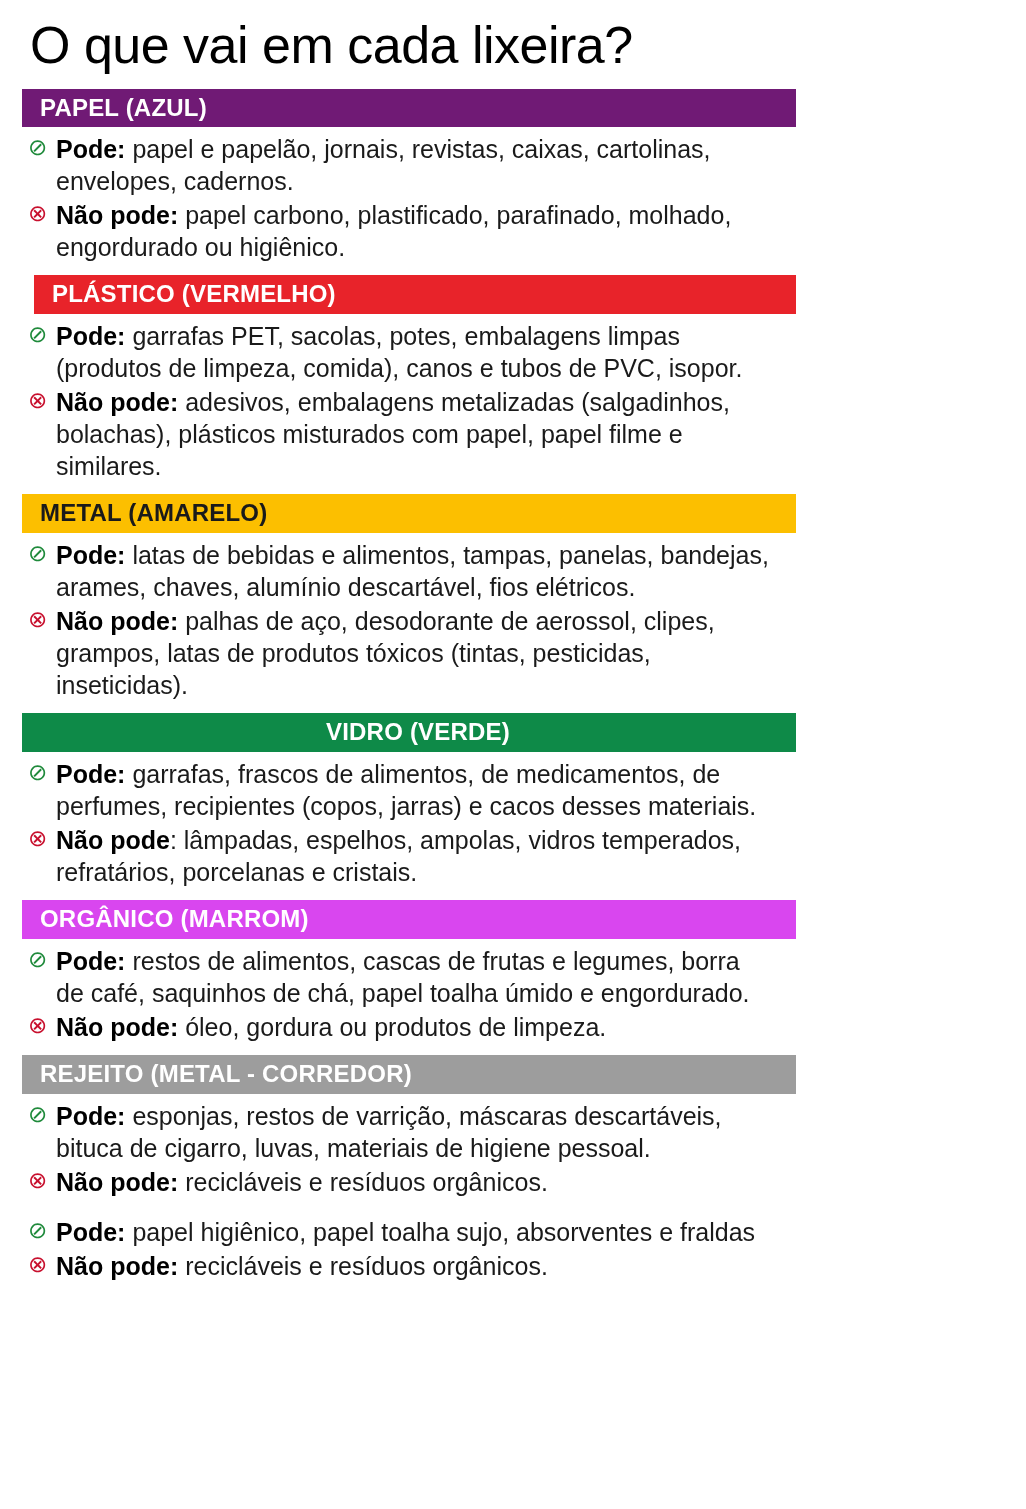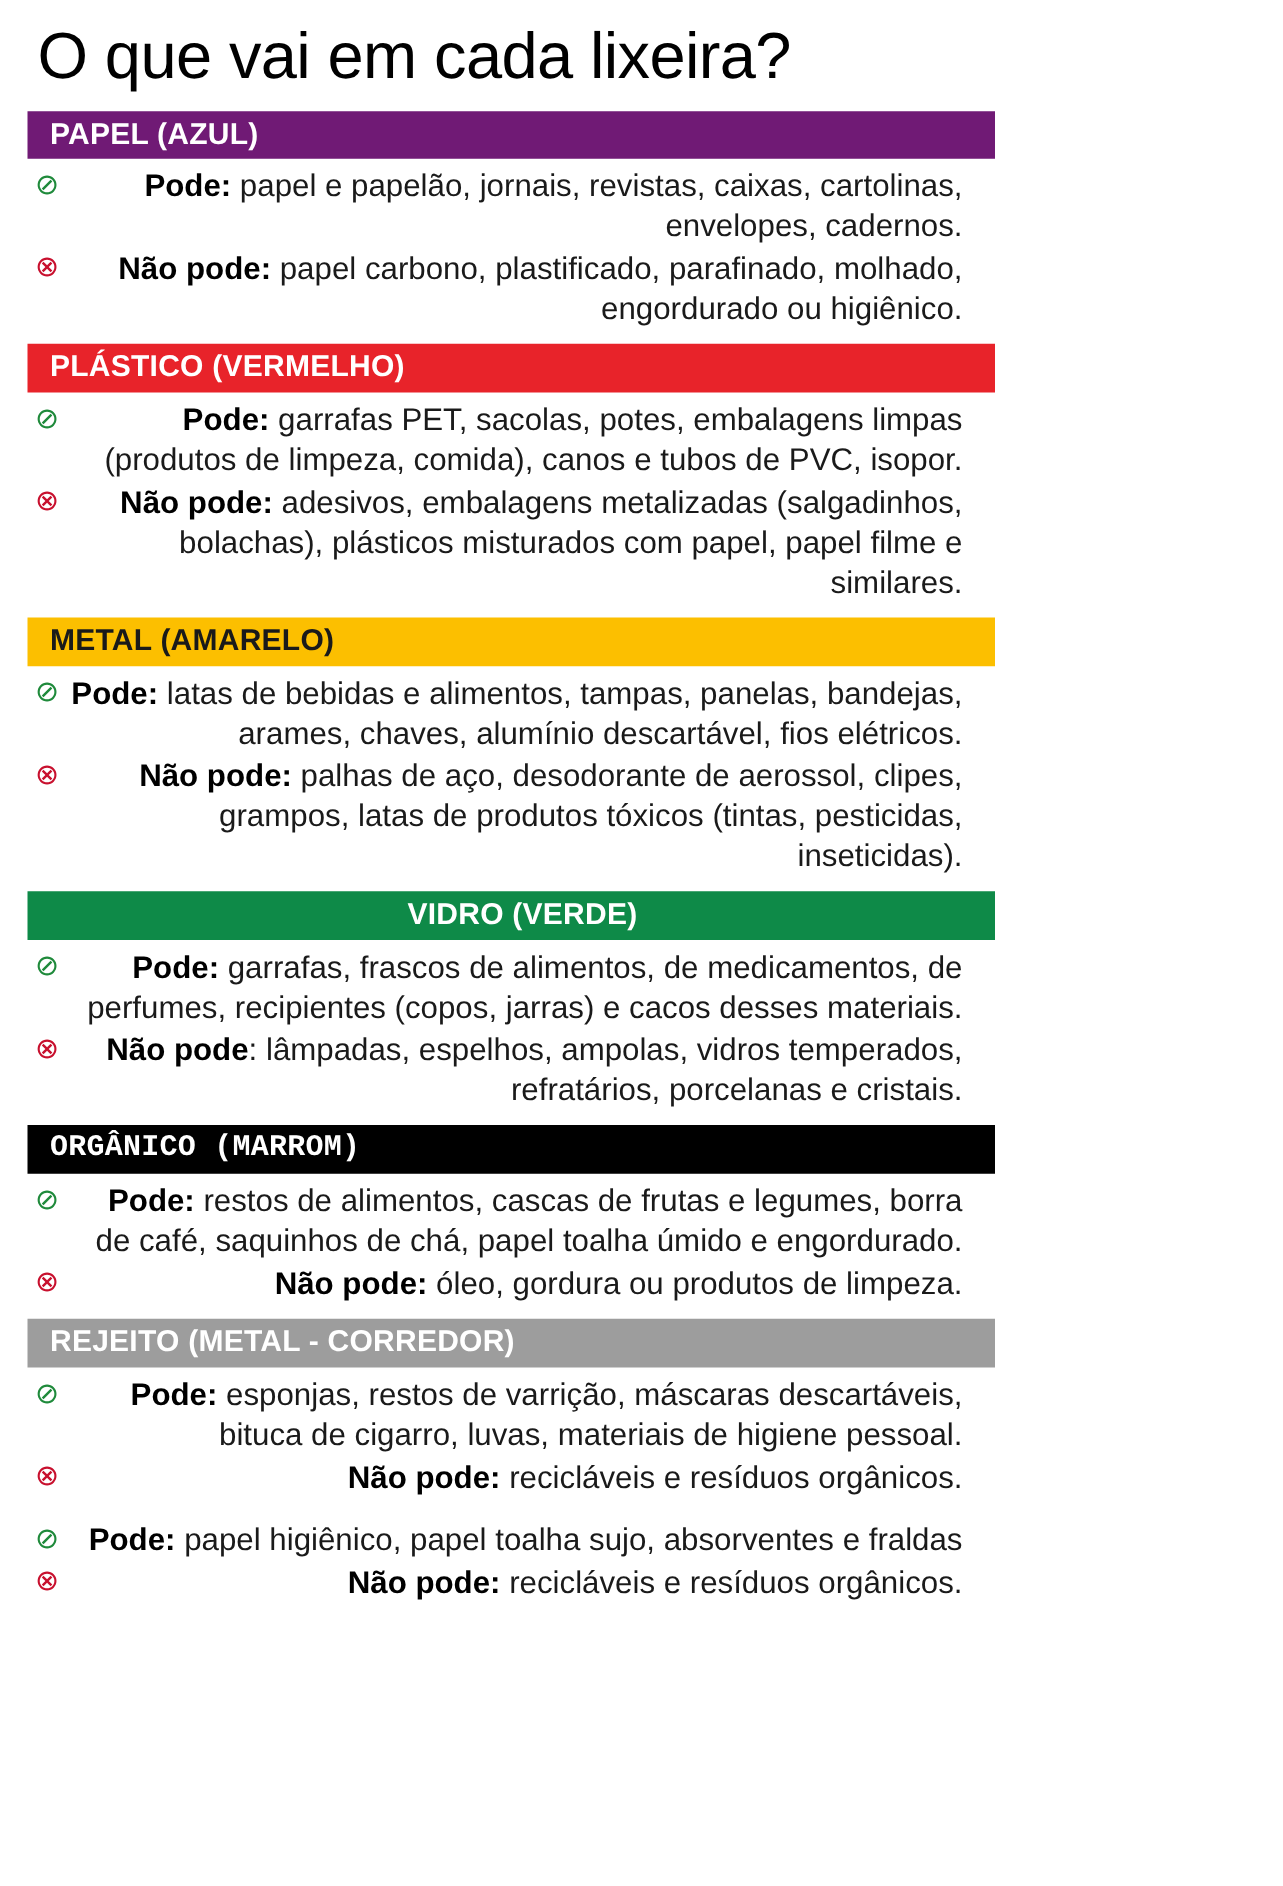--- a/index.html
+++ b/index.html
@@ -59,21 +59,20 @@
     line-height: 1.28;
     box-sizing: border-box;
   }
   .icon-yes { color: #1f8a3b; }
   .icon-no  { color: #c8102e; }
   .rule-text {
     flex: 1 1 auto;
     font-size: 25px;
     line-height: 1.28;
     color: #1a1a1a;
-    text-align: right;
   }
   .rule-text b {
     font-weight: bold;
     color: #000000;
   }
   
 </style>
 </head>
 <body>
 
@@ -87,21 +86,21 @@
             <span class="rule-icon icon-yes">⊘</span>
             <span class="rule-text"><b>Pode:</b><span> papel e papelão, jornais, revistas, caixas, cartolinas, envelopes, cadernos.</span></span>
           </div>
           <div class="rule">
             <span class="rule-icon icon-no">⊗</span>
             <span class="rule-text"><b>Não pode:</b><span> papel carbono, plastificado, parafinado, molhado, engordurado ou higiênico.</span></span>
           </div>
         </div>
       </div>
       <div class="section">
-        <div class="section-header" style="background: rgb(232, 35, 42);">PLÁSTICO (VERMELHO)</div>
+        <div class="section-header" style="background: rgb(232, 35, 42); margin-left: 12px;">PLÁSTICO (VERMELHO)</div>
         <div class="section-body">
           <div class="rule">
             <span class="rule-icon icon-yes">⊘</span>
             <span class="rule-text"><b>Pode:</b><span> garrafas PET, sacolas, potes, embalagens limpas (produtos de limpeza, comida), canos e tubos de PVC, isopor.</span></span>
           </div>
           <div class="rule">
             <span class="rule-icon icon-no">⊗</span>
             <span class="rule-text"><b>Não pode:</b><span> adesivos, embalagens metalizadas (salgadinhos, bolachas), plásticos misturados com papel, papel filme e similares.</span></span>
           </div>
         </div>
@@ -126,21 +125,21 @@
             <span class="rule-icon icon-yes">⊘</span>
             <span class="rule-text"><b>Pode:</b><span> garrafas, frascos de alimentos, de medicamentos, de perfumes, recipientes (copos, jarras) e cacos desses materiais.</span></span>
           </div>
           <div class="rule">
             <span class="rule-icon icon-no">⊗</span>
             <span class="rule-text"><b>Não pode</b><span>: lâmpadas, espelhos, ampolas, vidros temperados, refratários, porcelanas e cristais.</span></span>
           </div>
         </div>
       </div>
       <div class="section">
-        <div class="section-header" style="background: #000000; font-family: Liberation Mono, monospace;">ORGÂNICO (MARROM)</div>
+        <div class="section-header" style="background: #d946ef;">ORGÂNICO (MARROM)</div>
         <div class="section-body">
           <div class="rule">
             <span class="rule-icon icon-yes">⊘</span>
             <span class="rule-text"><b>Pode:</b><span> restos de alimentos, cascas de frutas e legumes, borra de café, saquinhos de chá, papel toalha úmido e engordurado.</span></span>
           </div>
           <div class="rule">
             <span class="rule-icon icon-no">⊗</span>
             <span class="rule-text"><b>Não pode:</b><span> óleo, gordura ou produtos de limpeza.</span></span>
           </div>
         </div>

